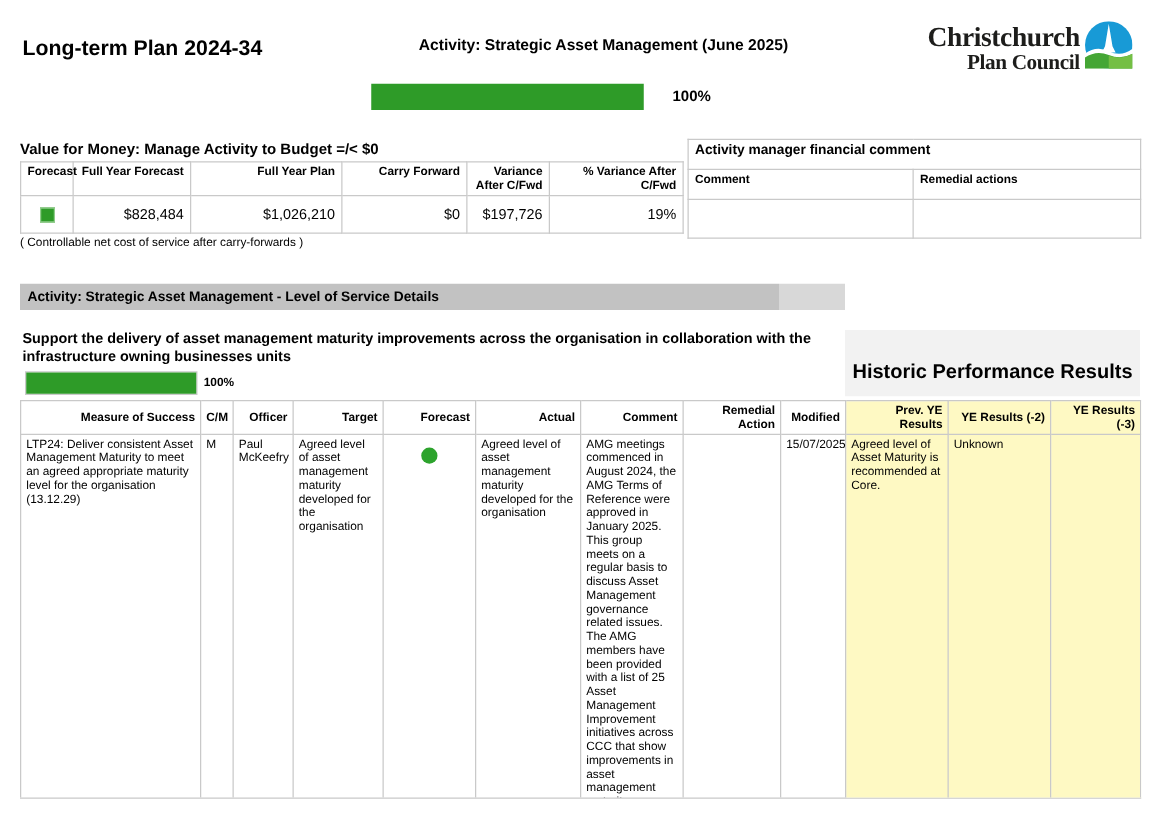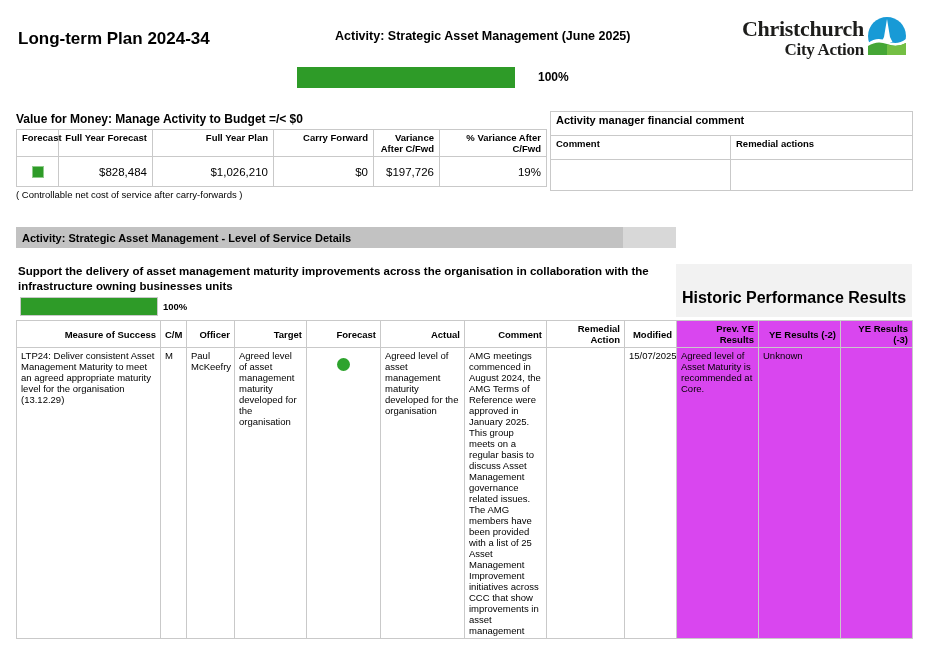--- a/index.html
+++ b/index.html
@@ -56,37 +56,37 @@
     display:flex; align-items:flex-end; justify-content:center; }
   .historic-text { font-size:16px; font-weight:bold; padding-bottom:10px; }
 
   
   .los-table-wrap { position:absolute; left:16px; top:320px; width:897px; height:319px; overflow:hidden;
     border-bottom:1px solid #c9c9c9; }
   .los-table { width:896px; font-size:9.5px; }
   .los-table th, .los-table td { border:1px solid #c9c9c9; padding:2px 4px; text-align:left; vertical-align:top; line-height:1.16; }
   .los-table th { font-weight:bold; height:20px; vertical-align:middle;text-align:right; }
   .los-table td { height:600px; }
-  .shaded { background:#d946ef; }
+  .shaded { background:#fef9c3; }
   .cell-center { text-align:center; }
   .cell-pre { white-space:pre-line; }
   .status-circle { width:13px; height:13px; border-radius:50%; background:#2da32d; margin:8px auto 0 auto; }
 </style>
 </head>
 <body>
 
 <div class="page">
 
   <div class="plan-title">Long-term Plan 2024-34</div>
   <div class="activity-title">Activity: Strategic Asset Management (June 2025)</div>
 
   <div class="logo">
     <div class="logo-text">
       <div class="logo-line1">Christchurch</div>
-      <div class="logo-line2">City Action</div>
+      <div class="logo-line2">Plan Council</div>
     </div>
     <span>
       <svg class="logo-icon" viewBox="0 0 38 38" aria-hidden="true">
         <circle cx="19" cy="19" r="19" fill="#189ad6"></circle>
         <path d="M0 26 Q 9 19 19 24 Q 29 29 38 22 L38 38 L0 38 Z" fill="#ffffff"></path>
         <path d="M0 29 Q 9 23 19 27 Q 29 31 38 26 L38 38 L0 38 Z" fill="#45a635"></path>
         <path d="M19 27.5 Q 29 31 38 26 L38 38 L19 38 Z" fill="#74bf44"></path>
         <path d="M19 2 L22 20 L24.5 25 L13.5 25 L16 20 Z" fill="#ffffff"></path>
       </svg>
     </span>

